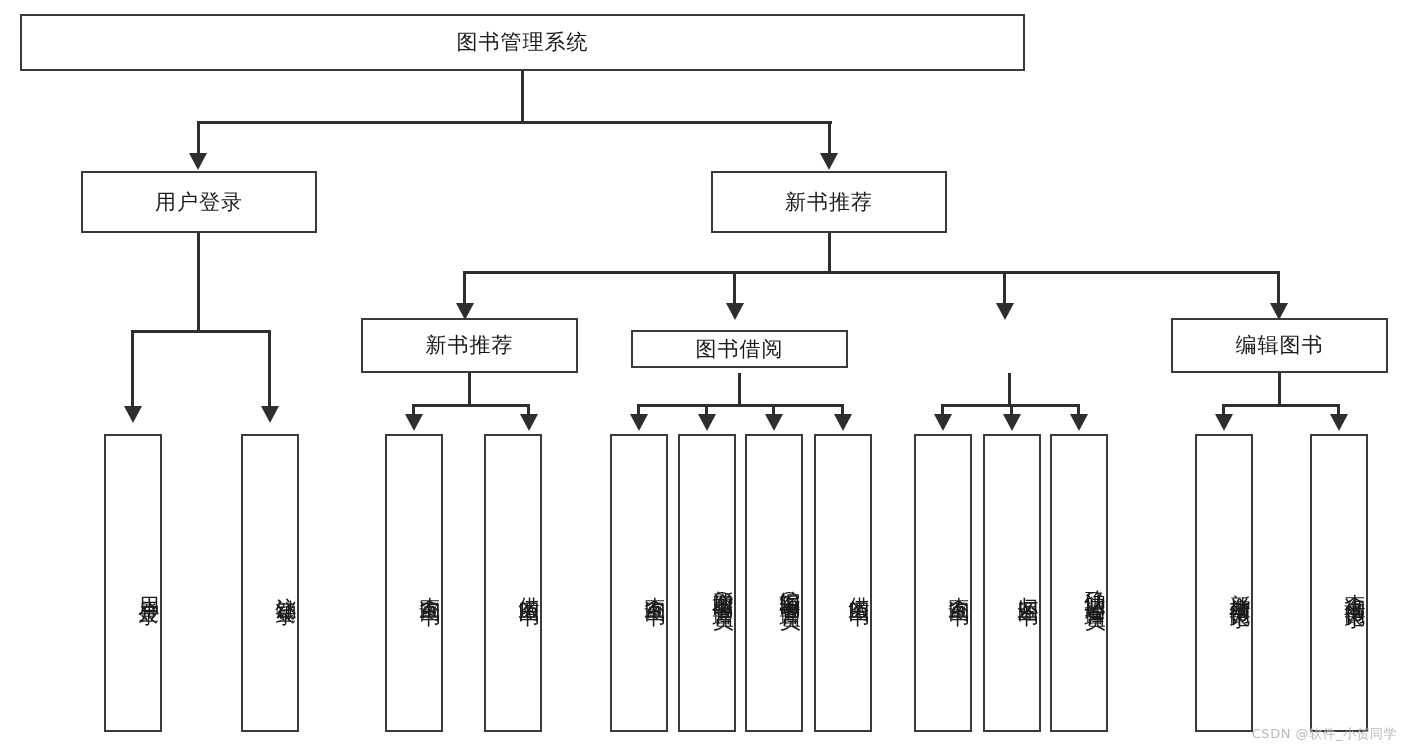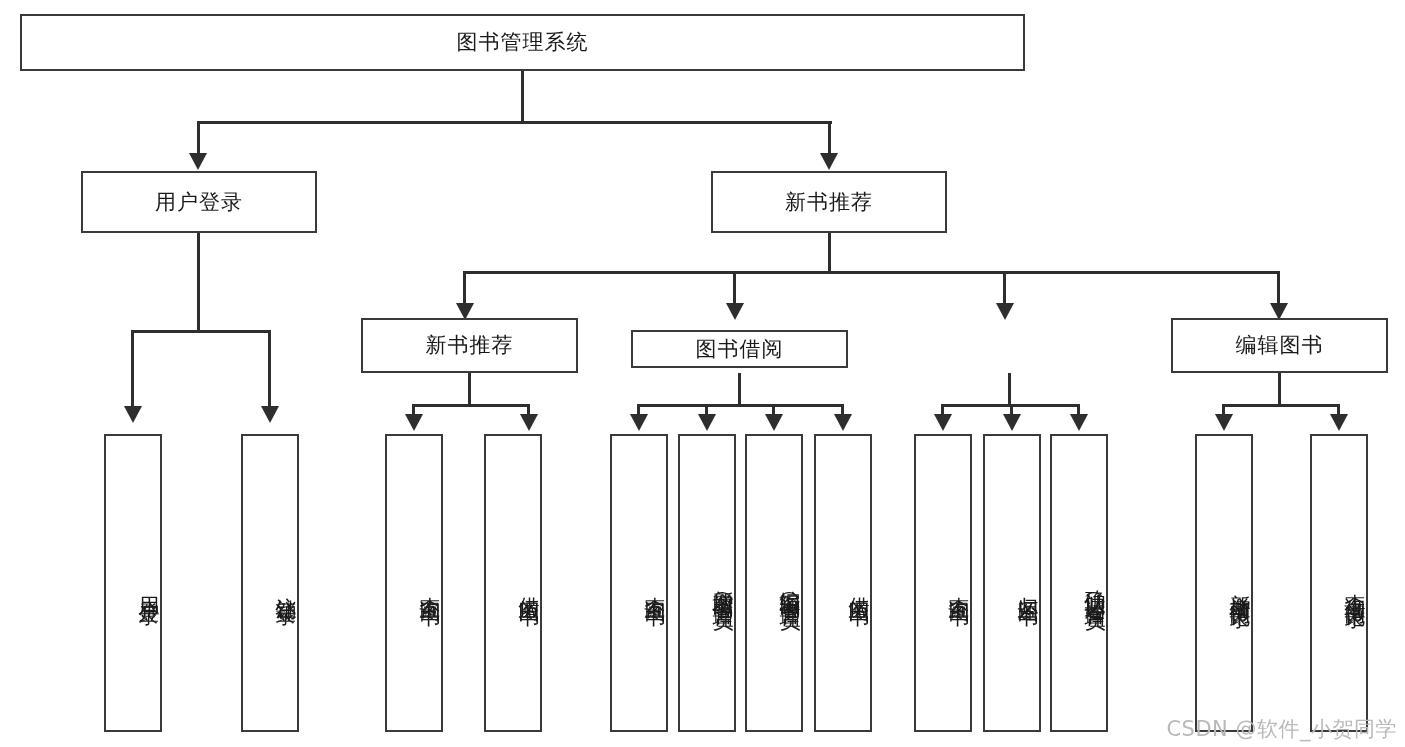--- a/index.html
+++ b/index.html
@@ -65,21 +65,21 @@
     height: 0;
     border-left: 9px solid transparent;
     border-right: 9px solid transparent;
     border-top: 17px solid #2e2e2e;
   }
   
   #watermark {
     position: absolute;
     right: 8px;
     bottom: 4px;
-    font-size: 21px;
+    font-size: 13px;
     color: #b9b9b9;
     letter-spacing: 0.5px;
     white-space: nowrap;
     pointer-events: none;
   }
 </style>
 </head>
 <body>
 
 <div id="diagram-root">

